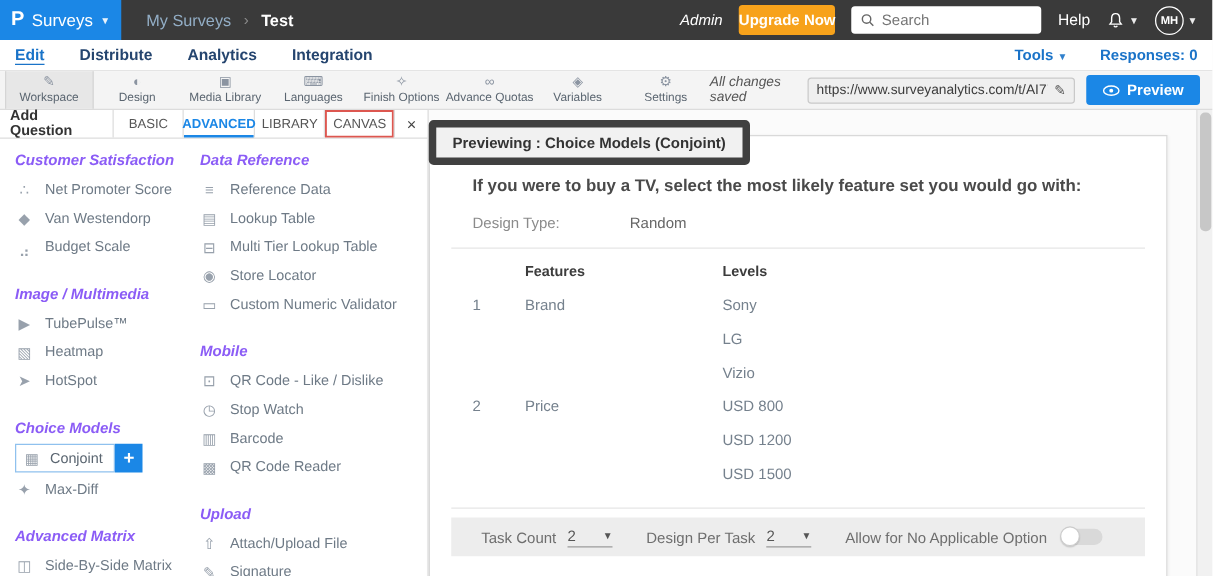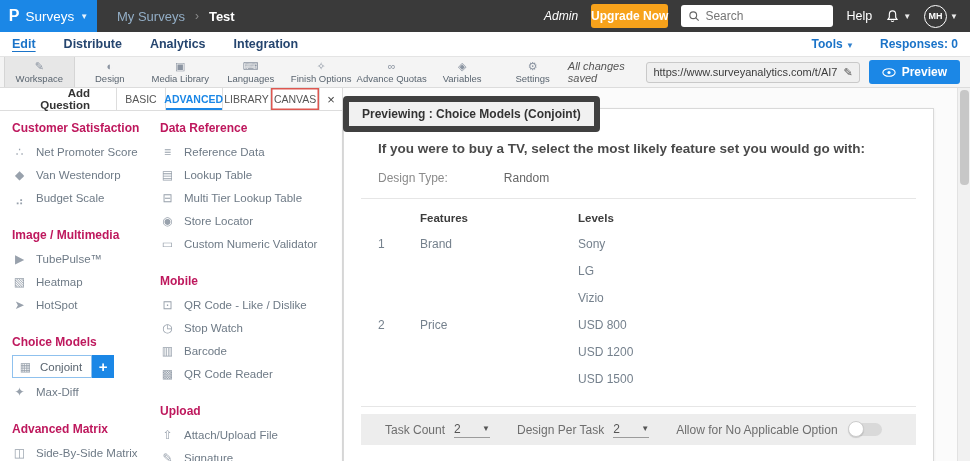--- a/index.html
+++ b/index.html
@@ -44,30 +44,30 @@
   .urlbox input { border: none; outline: none; background: transparent; width: 185px; font-size: 11px; color: #3c3c3c; font-family: "Liberation Sans", sans-serif; }
   .urlbox .pencil { font-size: 11px; color: #555; cursor: pointer; }
   .previewbtn { background: #1b87e6; color: #fff; border: none; border-radius: 3px; font-size: 12px; font-weight: bold; padding: 5px 13px; display: flex; align-items: center; gap: 6px; cursor: pointer; }
 
   
   .content { display: flex; height: 373px; background: #fbfbfb; position: relative; }
 
   
   .qpanel { width: 343px; background: #fff; border-right: 1px solid #dcdcdc; display: flex; flex-direction: column; }
   .tabs { height: 23px; display: flex; border-bottom: 1px solid #ddd; flex: none; }
-  .tab-add { padding: 0 26px; font-size: 11.5px; font-weight: bold; color: #333; display: flex; align-items: center; border-right: 1px solid #ddd; cursor: pointer; text-align: right; }
+  .tab-add { padding: 0 8px; font-size: 11.5px; font-weight: bold; color: #333; display: flex; align-items: center; border-right: 1px solid #ddd; cursor: pointer; }
   .tab { width: 57px; display: flex; align-items: center; justify-content: center; font-size: 10.5px; color: #555; border-right: 1px solid #ddd; cursor: pointer; position: relative; }
   .tab.active { color: #1b87e6; font-weight: bold; box-shadow: inset 0 -2px 0 #1b87e6; }
   .tab.outlined { box-shadow: inset 0 0 0 1.5px #dd5750; }
   .tab-close { width: 26px; display: flex; align-items: center; justify-content: center; font-size: 13px; color: #444; cursor: pointer; }
   .cols { display: flex; overflow: hidden; padding: 10px 0 0 12px; flex: 1; }
   .col1 { width: 148px; }
   .col2 { width: 180px; }
   .qgroup { margin-bottom: 19px; }
-  .qgroup-title { font-size: 12px; font-weight: bold; color: #be185d; margin-bottom: 5px; }
+  .qgroup-title { font-size: 12px; font-weight: bold; color: #8b5cf6; margin-bottom: 5px; font-style: italic; }
   .qitem { display: flex; align-items: center; gap: 9px; height: 23px; color: #6e7a86; font-size: 11.5px; cursor: pointer; }
   .qicon { width: 15px; text-align: center; color: #98a1ac; font-size: 12px; flex: none; }
   .qitem-selected { display: flex; align-items: center; height: 25px; margin: 1px 0; }
   .sel-box { display: flex; align-items: center; gap: 7px; border: 1px solid #8fc1ee; background: #fff; height: 23px; padding: 0 9px 0 5px; font-size: 11.5px; color: #5a6570; cursor: pointer; }
   .sel-plus { width: 22px; height: 23px; background: #1b87e6; color: #fff; display: flex; align-items: center; justify-content: center; font-size: 15px; font-weight: bold; cursor: pointer; }
 
   
   .previewarea { flex: 1; position: relative; padding-right: 13px; }
   .card { position: relative; width: 591px; margin-top: 20px; background: #fff; border: 1px solid #d9d9d9; box-shadow: 0 1px 3px rgba(0,0,0,.07); padding-bottom: 24px; }
   .badge { position: absolute; top: -13px; left: -1px; background: #f1f1f1; border: 6px solid #404040; border-radius: 4px; padding: 5px 13px; font-size: 12px; font-weight: bold; color: #333; }

